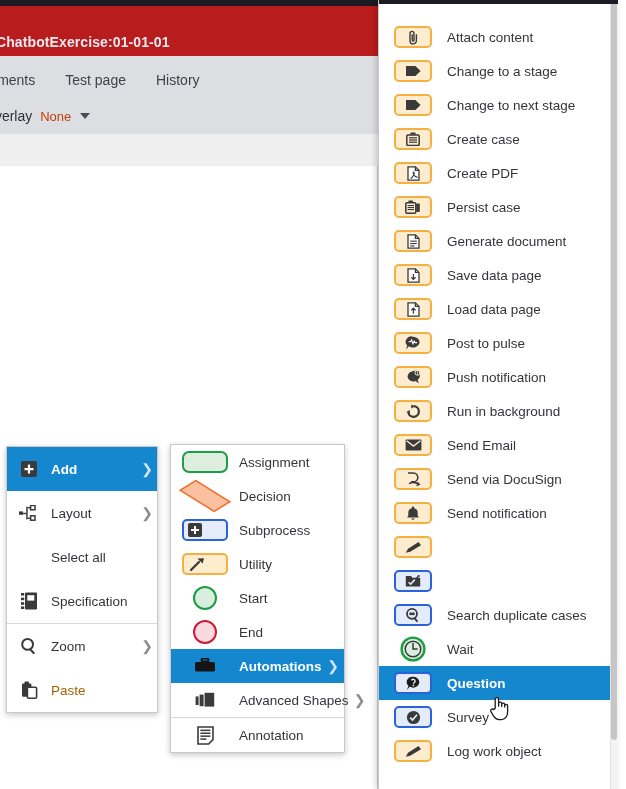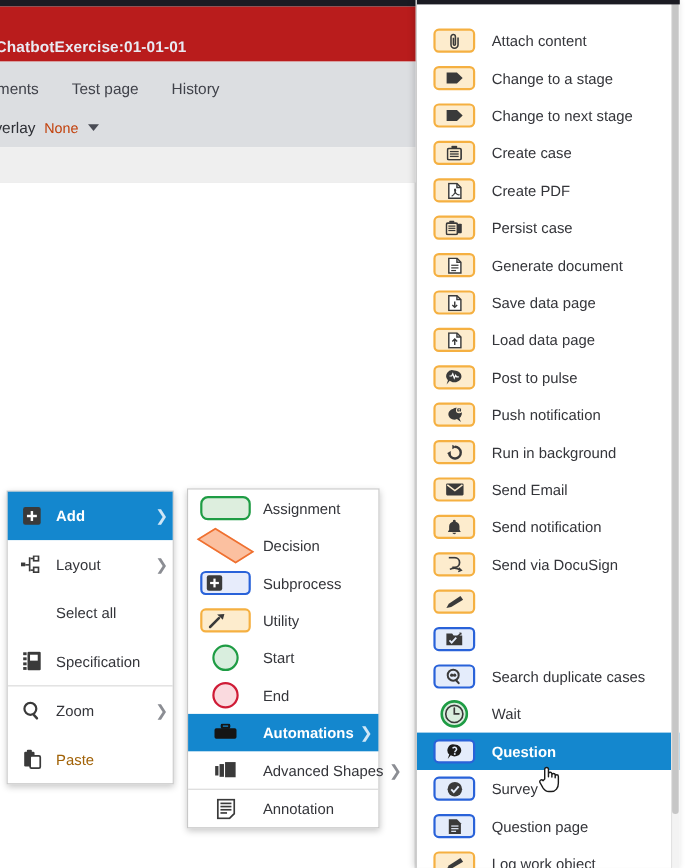--- a/index.html
+++ b/index.html
@@ -489,40 +489,40 @@
             <path d="M1.6 1.8 L8.5 7 L15.4 1.8" fill="none" stroke="#fdeccd" stroke-width="1.4"></path>
           </svg>
     </span>
       </span>
     <span class="lbl">Send Email</span>
   </div>
 
   <div class="mi">
     <span class="ico">
         <span class="tile orange">
-      <svg width="14" height="15" viewBox="0 0 14 15">
-            <path d="M7 0.6 a1.3 1.3 0 0 1 1.3 1.3 v0.4 a4.6 4.6 0 0 1 3.4 4.4 v3 l1.2 1.9 H1.1 L2.3 9.7 v-3 A4.6 4.6 0 0 1 5.7 2.3 v-0.4 A1.3 1.3 0 0 1 7 0.6 Z" fill="#3a3a3a"></path>
-            <path d="M5.2 12.4 a1.9 1.9 0 0 0 3.6 0 Z" fill="#3a3a3a"></path>
-          </svg>
-    </span>
-      </span>
-    <span class="lbl">Send notification</span>
-  </div>
-
-  <div class="mi">
-    <span class="ico">
-        <span class="tile orange">
       <svg width="15" height="15" viewBox="0 0 15 15">
             <path d="M2 1 h5.4 a4.4 4.4 0 0 1 0 8.8 H5.2" fill="none" stroke="#3a3a3a" stroke-width="1.6"></path>
             <path d="M3 11.6 c3 -1.6 6.2 -1.6 9.4 0.6" fill="none" stroke="#3a3a3a" stroke-width="1.4"></path>
             <path d="M11 10.2 L13.4 12.4 L10.6 13.6" fill="none" stroke="#3a3a3a" stroke-width="1.3"></path>
           </svg>
     </span>
       </span>
     <span class="lbl">Send via DocuSign</span>
+  </div>
+
+  <div class="mi">
+    <span class="ico">
+        <span class="tile orange">
+      <svg width="14" height="15" viewBox="0 0 14 15">
+            <path d="M7 0.6 a1.3 1.3 0 0 1 1.3 1.3 v0.4 a4.6 4.6 0 0 1 3.4 4.4 v3 l1.2 1.9 H1.1 L2.3 9.7 v-3 A4.6 4.6 0 0 1 5.7 2.3 v-0.4 A1.3 1.3 0 0 1 7 0.6 Z" fill="#3a3a3a"></path>
+            <path d="M5.2 12.4 a1.9 1.9 0 0 0 3.6 0 Z" fill="#3a3a3a"></path>
+          </svg>
+    </span>
+      </span>
+    <span class="lbl">Send notification</span>
   </div>
 
   <div class="mi">
     <span class="ico">
         <span class="tile orange">
       <svg width="17" height="13" viewBox="0 0 17 13">
             <path d="M0.8 11.8 L3 7.8 L13.6 0.9 L16 4.3 L5.2 10.8 Z" fill="#3a3a3a"></path>
           </svg>
     </span>
       </span>
@@ -584,33 +584,20 @@
         <span class="tile blue">
       <svg width="15" height="15" viewBox="0 0 15 15">
             <circle cx="7.5" cy="7.5" r="6.6" fill="#3a3a3a"></circle>
             <path d="M4.2 7.6 L6.5 10 L11 4.8" fill="none" stroke="#e4ecfb" stroke-width="1.7"></path>
           </svg>
     </span>
       </span>
     <span class="lbl">Survey</span>
   </div>
 
-  <div class="mi">
-    <span class="ico">
-        <span class="tile blue">
-      <svg width="13" height="15" viewBox="0 0 13 15">
-            <path d="M1 0.8 H8.4 L12 4.4 V14.2 H1 Z" fill="#3a3a3a"></path>
-            <rect x="3.2" y="6.4" width="6.6" height="1.1" fill="#e4ecfb"></rect>
-            <rect x="3.2" y="8.8" width="6.6" height="1.1" fill="#e4ecfb"></rect>
-            <rect x="3.2" y="11.2" width="4.4" height="1.1" fill="#e4ecfb"></rect>
-          </svg>
-    </span>
-      </span>
-    <span class="lbl">Question page</span>
-  </div>
 
   <div class="mi">
     <span class="ico">
         <span class="tile orange">
       <svg width="17" height="13" viewBox="0 0 17 13">
             <path d="M0.8 11.8 L3 7.8 L13.6 0.9 L16 4.3 L5.2 10.8 Z" fill="#3a3a3a"></path>
           </svg>
     </span>
       </span>
     <span class="lbl">Log work object</span>

